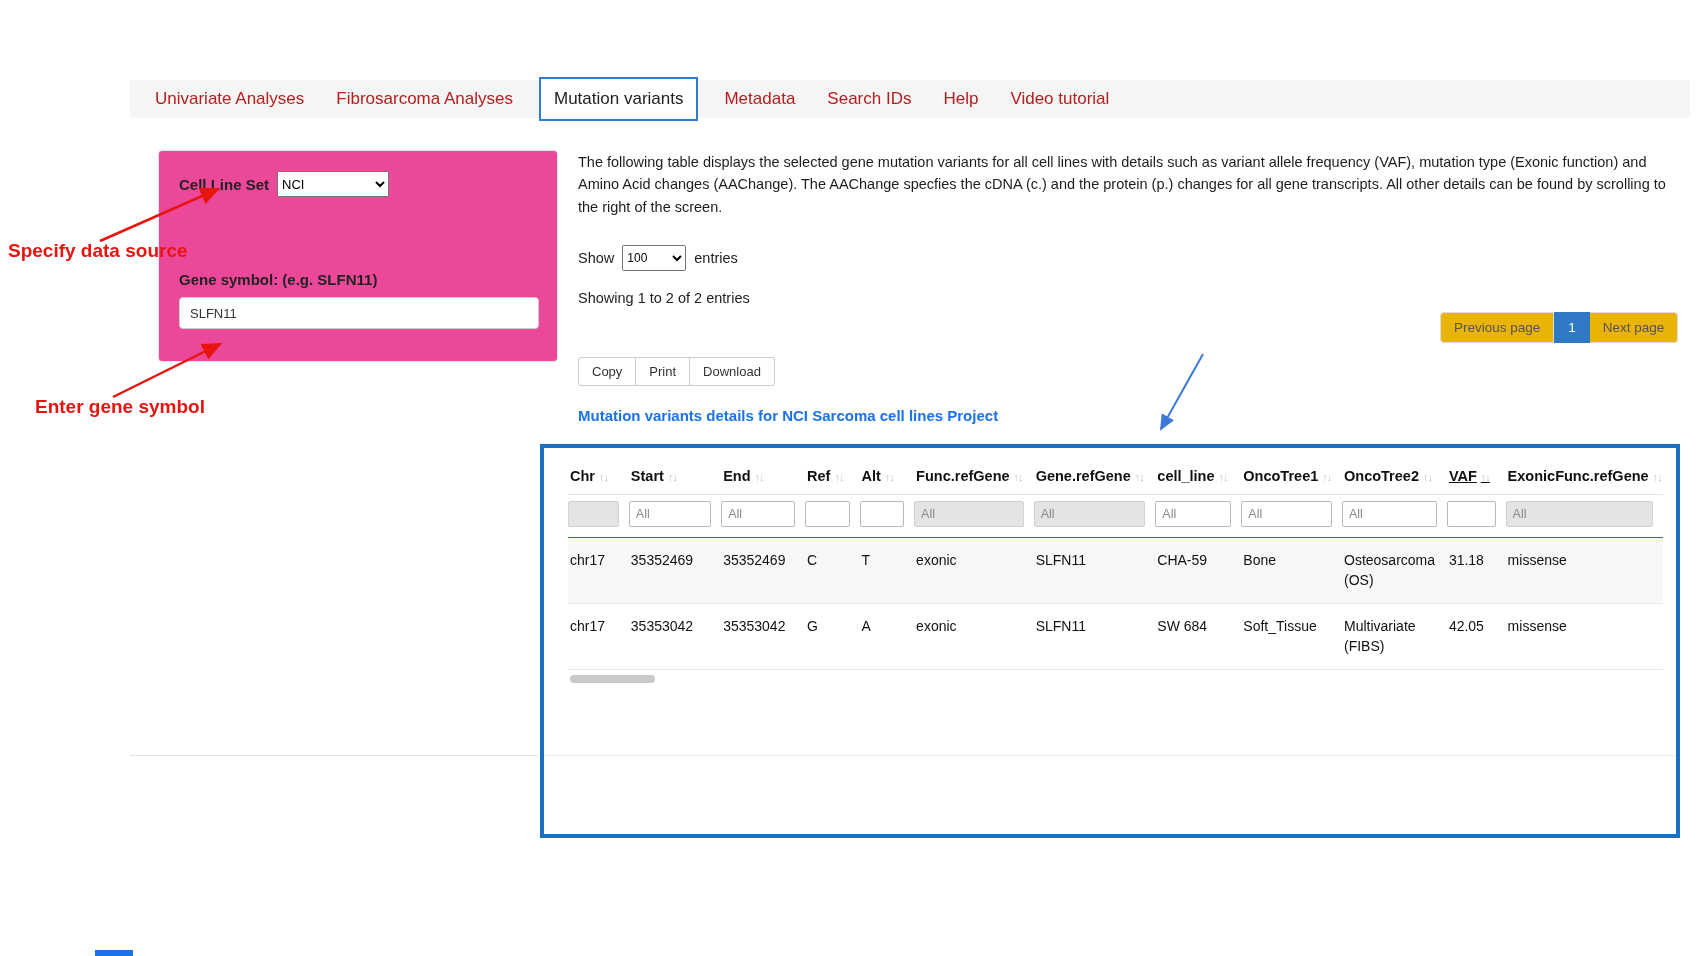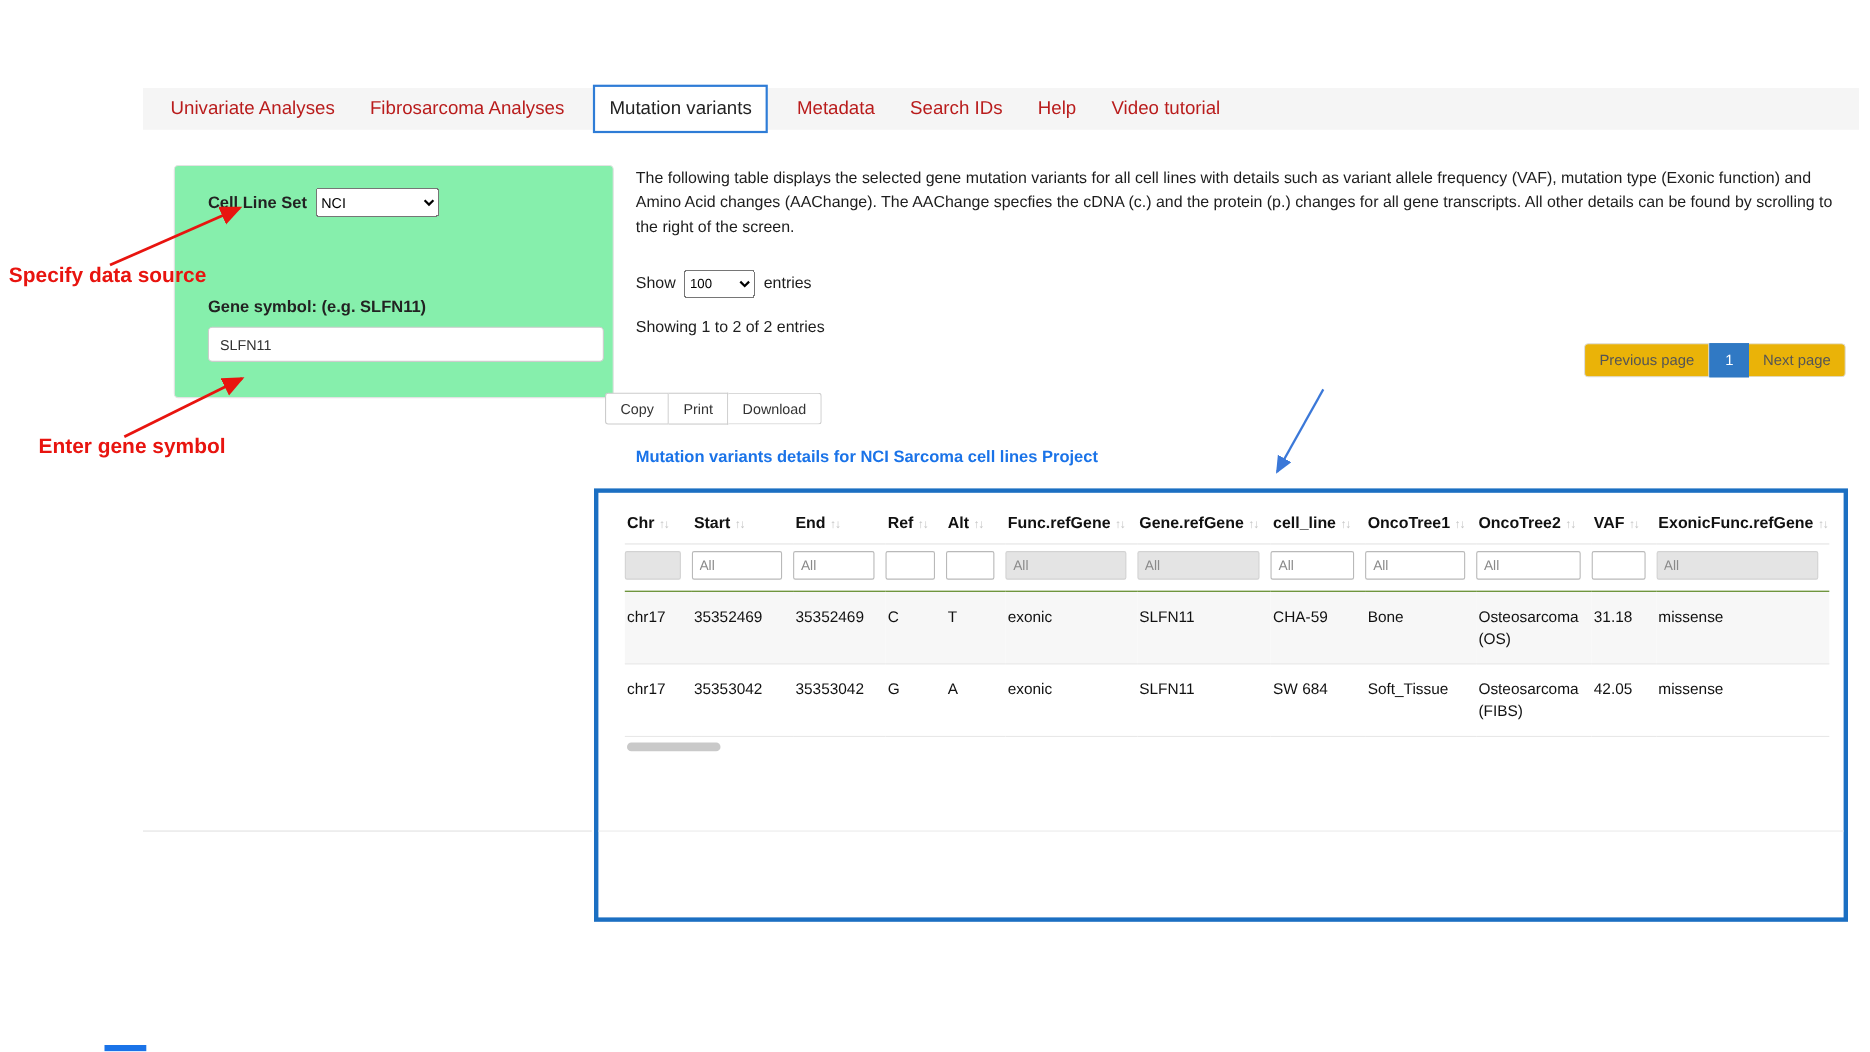--- a/index.html
+++ b/index.html
@@ -8,21 +8,21 @@
   .page { position: relative; width: 1700px; height: 956px; background: #fff; overflow: hidden; }
 
   
   .navbar { position: absolute; left: 130px; top: 80px; width: 1560px; height: 38px;
             background: #f5f5f5; display: flex; align-items: center; padding-left: 25px; gap: 32px; }
   .tab { font-size: 17px; color: #b91c1c; white-space: nowrap; cursor: pointer; }
   .tab.active { background: #ffffff; border: 2px solid #2e7cd6; padding: 10px 13px; margin: 0 -6px; color: #222; }
 
   
   .sidebar-panel { position: absolute; left: 158px; top: 150px; width: 400px; height: 212px;
-                   background: #86efac; border: 1px solid #e3e3e3; border-radius: 4px; padding: 20px 30px; }
+                   background: #ec4899; border: 1px solid #e3e3e3; border-radius: 4px; padding: 20px 20px; }
   .cls-row { display: flex; align-items: center; gap: 8px; }
   .panel-label { font-weight: bold; font-size: 15px; color: #222; }
   .cls-select { width: 112px; height: 26px; font-size: 13px; font-family: "Liberation Sans", sans-serif; }
   .gene-label { display: block; margin-top: 74px; }
   .gene-input { margin-top: 9px; width: 360px; height: 32px; border: 1px solid #ccc; border-radius: 4px;
                 padding: 0 10px; font-size: 13px; color: #333; background: #fff; font-family: "Liberation Sans", sans-serif; }
 
   
   .red-note { position: absolute; color: #e8140f; font-weight: bold; font-size: 19px; white-space: nowrap; }
   .note-specify { left: 8px; top: 240px; }
@@ -32,21 +32,21 @@
   .overlay { position: absolute; left: 0; top: 0; pointer-events: none; z-index: 50; }
 
   
   .description { position: absolute; left: 578px; top: 151px; width: 1095px;
                  font-size: 14.5px; color: #1d1d1d; line-height: 1.55; }
   .show-row { position: absolute; left: 578px; top: 245px; display: flex; align-items: center;
               gap: 8px; font-size: 14.5px; color: #1d1d1d; }
   .entries-select { width: 64px; height: 26px; font-size: 12px; font-family: "Liberation Sans", sans-serif; }
   .showing-text { position: absolute; left: 578px; top: 290px; font-size: 14.5px; color: #1d1d1d; }
 
-  .btn-group { position: absolute; left: 550px; top: 357px; display: flex; }
+  .btn-group { position: absolute; left: 578px; top: 357px; display: flex; }
   .dt-btn { font-size: 13px; padding: 6px 13px; background: #fff; border: 1px solid #ccc;
             color: #333; cursor: pointer; font-family: "Liberation Sans", sans-serif; }
   .dt-btn + .dt-btn { border-left: none; }
   .dt-btn:first-child { border-radius: 3px 0 0 3px; }
   .dt-btn:last-child { border-radius: 0 3px 3px 0; }
 
   .table-title { position: absolute; left: 578px; top: 407px; font-size: 15px; font-weight: 600; color: #1a73e8; }
 
   .pagination { position: absolute; left: 1440px; top: 312px; display: flex; align-items: stretch; font-size: 13.5px; }
   .page-btn { padding: 7px 13px; border: 1px solid #ddd; background: #eab308; color: #555; cursor: pointer;
@@ -156,21 +156,21 @@
             <th style="width: 58px;"><span>Chr</span><span class="sort-icon">↑↓</span></th>
             <th style="width: 88px;"><span>Start</span><span class="sort-icon">↑↓</span></th>
             <th style="width: 80px;"><span>End</span><span class="sort-icon">↑↓</span></th>
             <th style="width: 52px;"><span>Ref</span><span class="sort-icon">↑↓</span></th>
             <th style="width: 52px;"><span>Alt</span><span class="sort-icon">↑↓</span></th>
             <th style="width: 114px;"><span>Func.refGene</span><span class="sort-icon">↑↓</span></th>
             <th style="width: 116px;"><span>Gene.refGene</span><span class="sort-icon">↑↓</span></th>
             <th style="width: 82px;"><span>cell_line</span><span class="sort-icon">↑↓</span></th>
             <th style="width: 96px;"><span>OncoTree1</span><span class="sort-icon">↑↓</span></th>
             <th style="width: 100px;"><span>OncoTree2</span><span class="sort-icon">↑↓</span></th>
-            <th style="width: 56px;"><span>VAF</span><span class="sort-icon">↑↓</span></th>
+            <th style="width: 56px; text-decoration: underline;"><span>VAF</span><span class="sort-icon">↑↓</span></th>
             <th style="width: 150px;"><span>ExonicFunc.refGene</span><span class="sort-icon">↑↓</span></th>
           </tr>
         <tr>
             <td class="filter-cell"><input type="text" class="col-filter shaded" style=""></td>
             <td class="filter-cell"><input type="text" class="col-filter" placeholder="All" style=""></td>
             <td class="filter-cell"><input type="text" class="col-filter" placeholder="All" style=""></td>
             <td class="filter-cell"><input type="text" class="col-filter" style=""></td>
             <td class="filter-cell"><input type="text" class="col-filter" style=""></td>
             <td class="filter-cell"><input type="text" class="col-filter shaded" placeholder="All" style=""></td>
             <td class="filter-cell"><input type="text" class="col-filter shaded" placeholder="All" style=""></td>
@@ -199,21 +199,21 @@
           <tr>
             <td>chr17</td>
             <td>35353042</td>
             <td>35353042</td>
             <td>G</td>
             <td>A</td>
             <td>exonic</td>
             <td>SLFN11</td>
             <td>SW 684</td>
             <td>Soft_Tissue</td>
-            <td>Osteosarcoma (FIBS)</td>
+            <td>Multivariate (FIBS)</td>
             <td>42.05</td>
             <td>missense</td>
           </tr>
         </tbody>
     </table>
     <div class="hscroll-track">
       <div class="hscroll-thumb"></div>
     </div>
     <div class="inner-divider"></div>
   </div>

